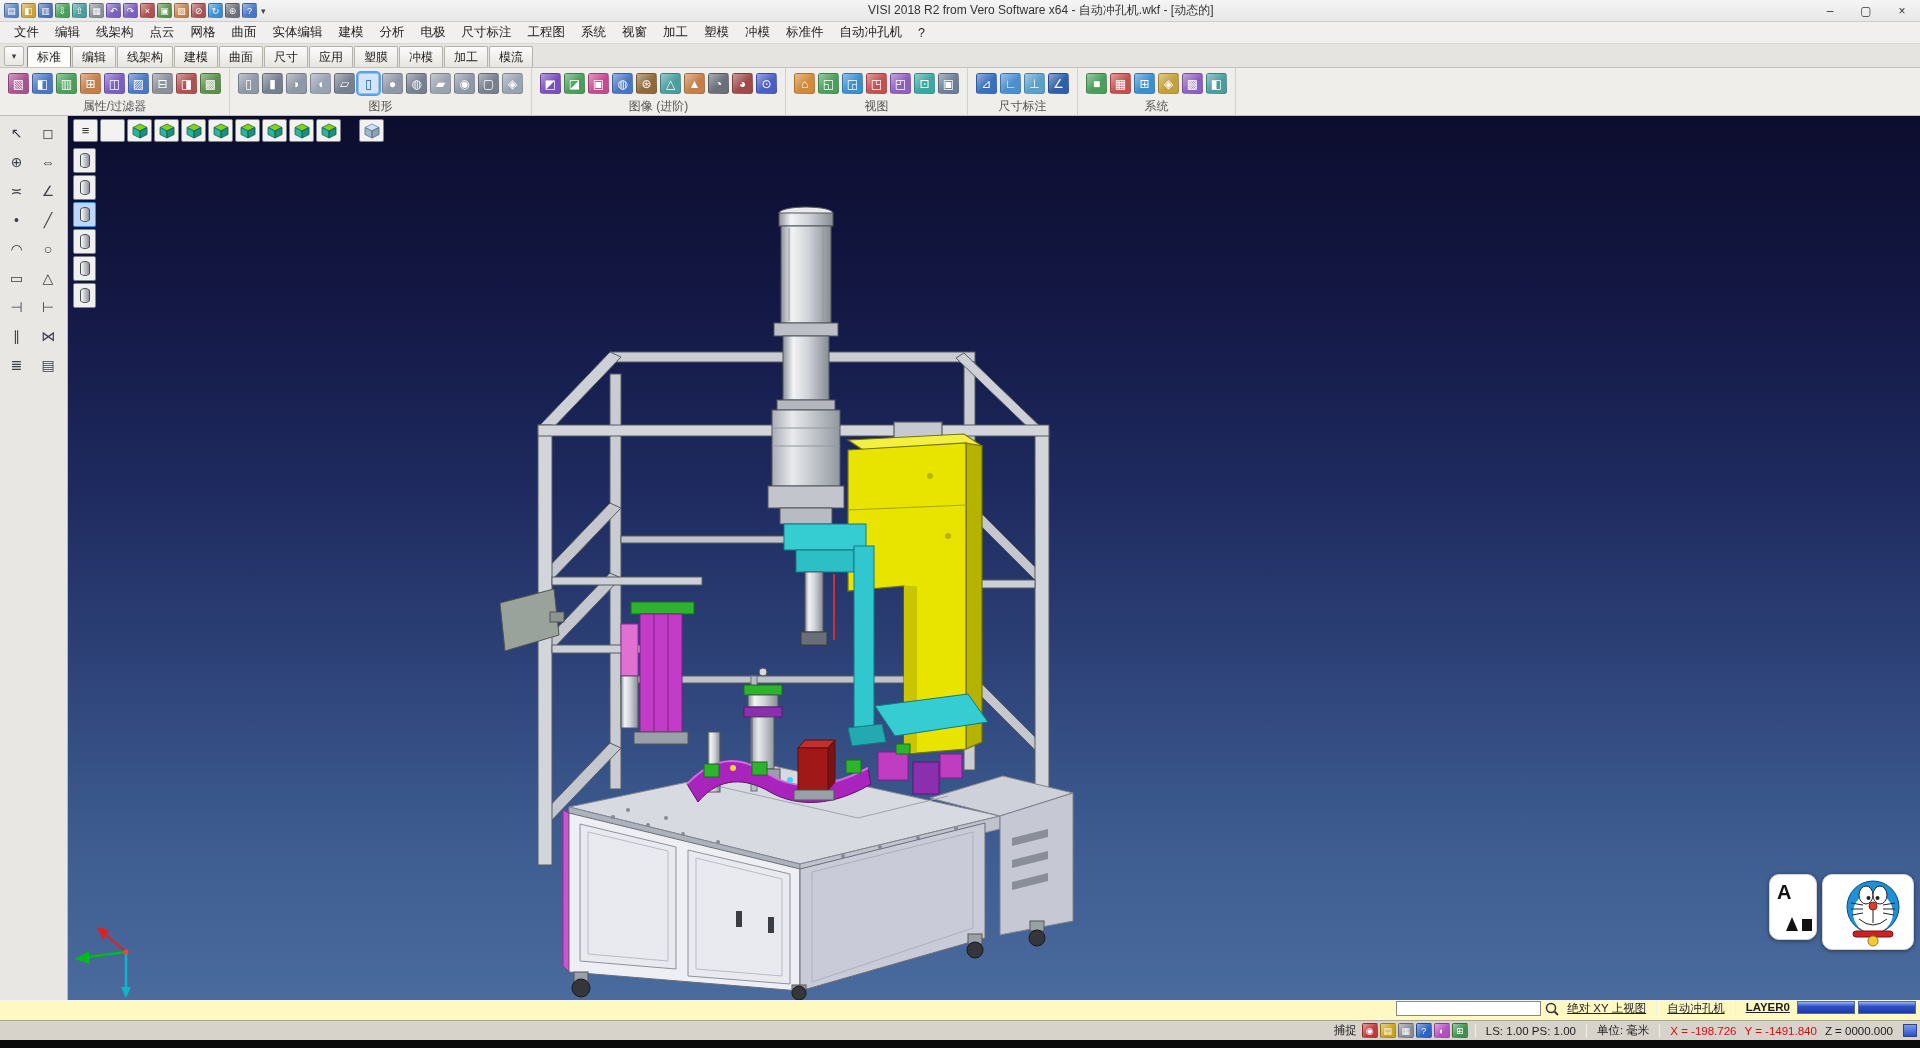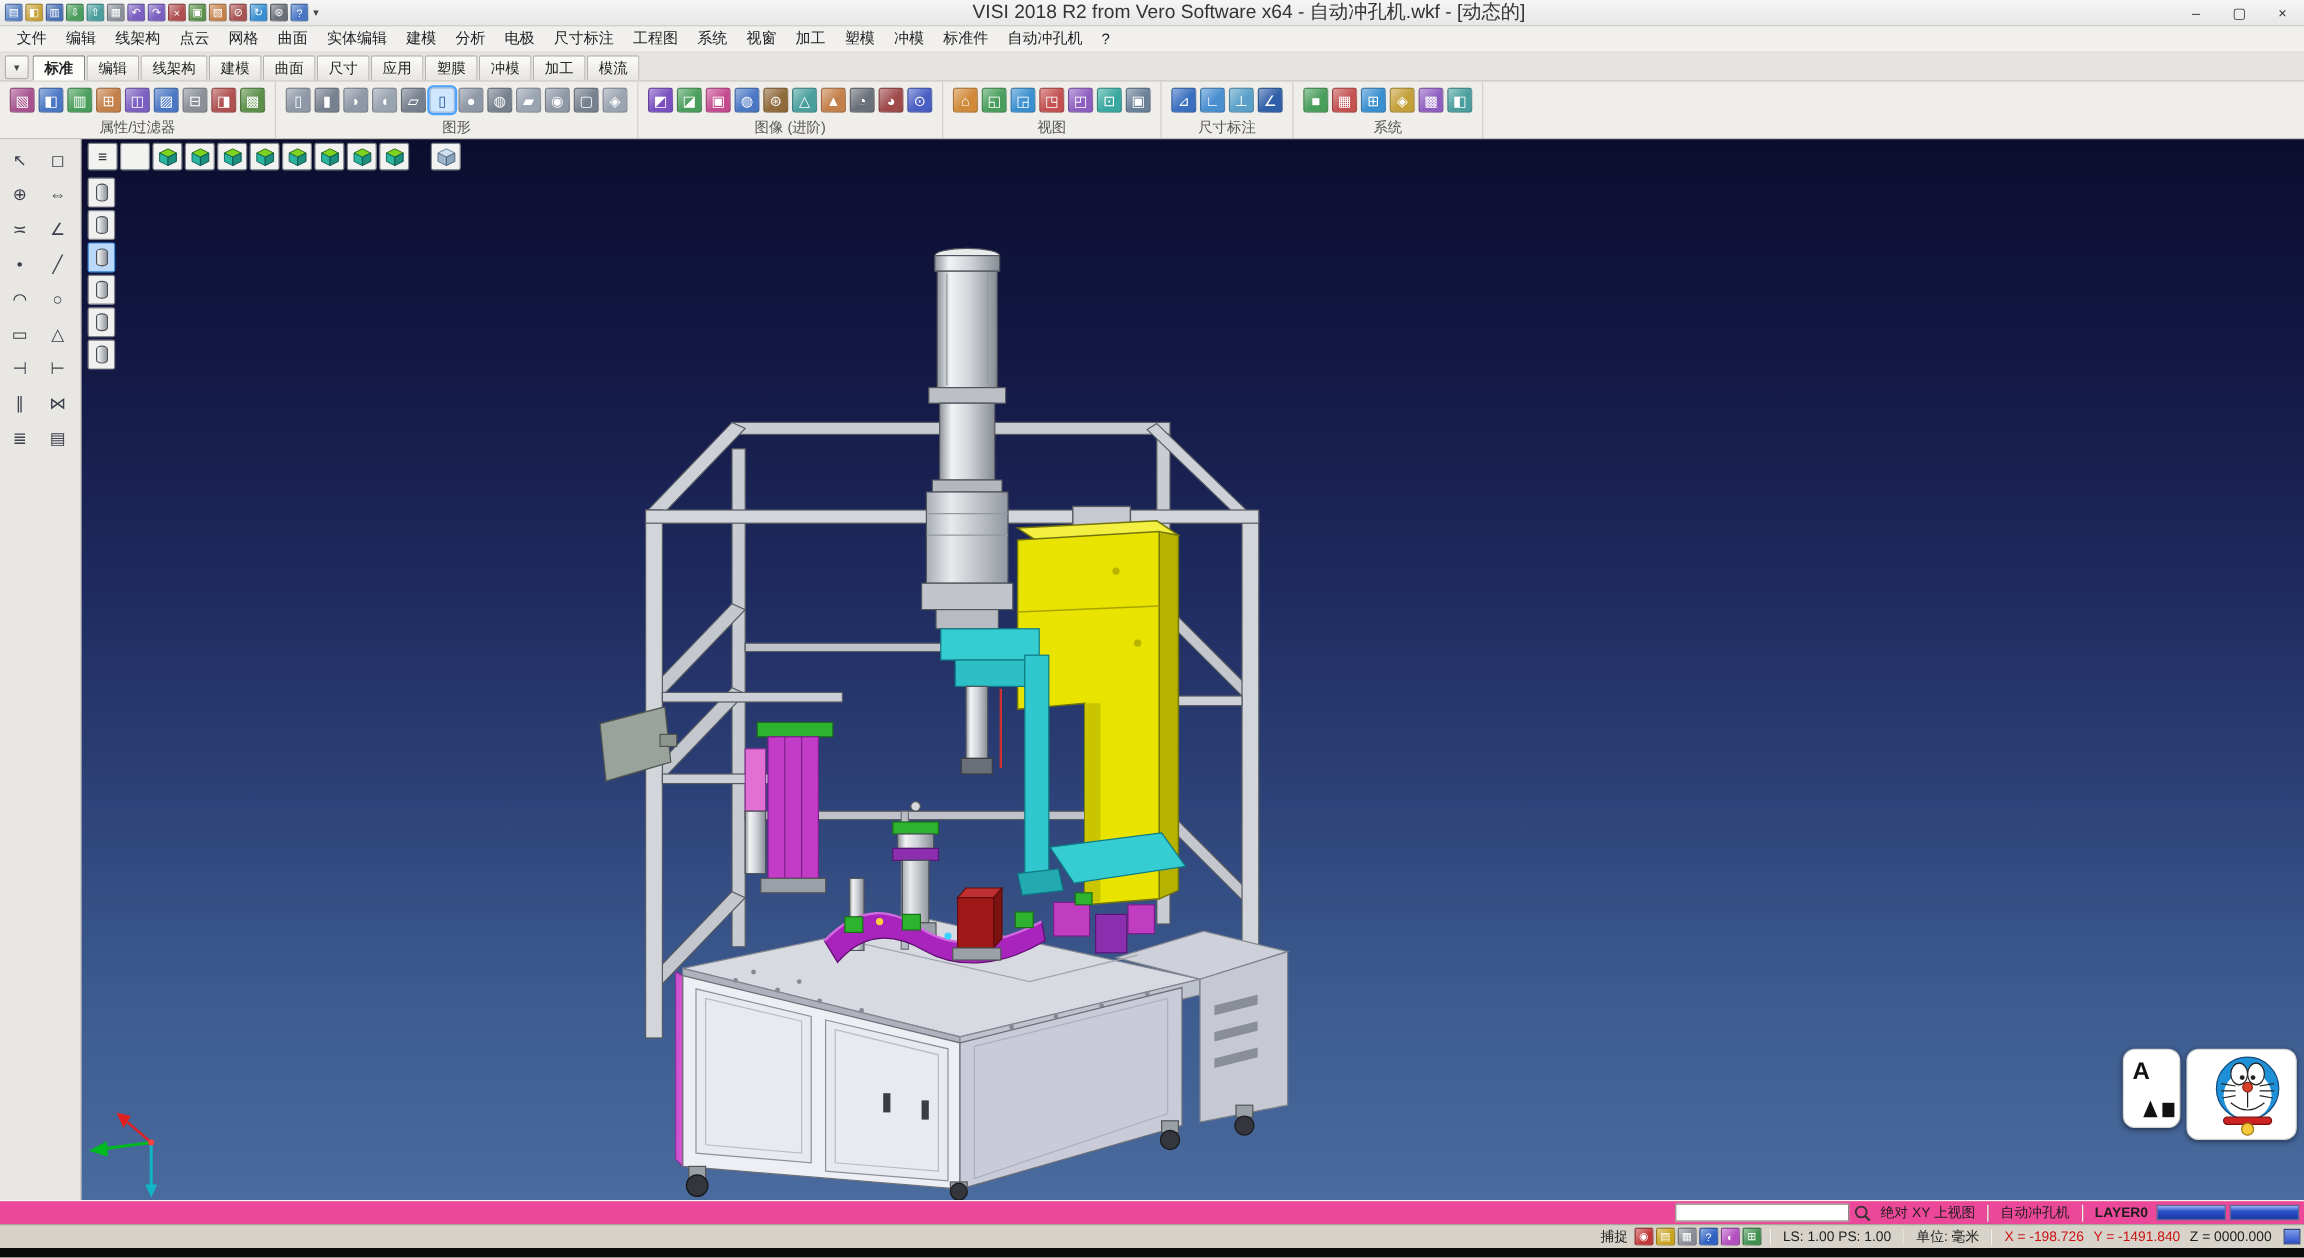--- a/index.html
+++ b/index.html
@@ -4,33 +4,33 @@
 <style>
   * { margin:0; padding:0; box-sizing:border-box; user-select:none; }
   html,body { width:1920px; height:1048px; overflow:hidden;
     font-family:"Liberation Sans","DejaVu Sans",sans-serif; font-size:12px; color:#222; background:#d7d3cb; }
 
   
   .titlebar { height:22px; background:linear-gradient(#f5f5f5,#e7e7e7); display:flex; align-items:center; border-bottom:1px solid #cfcfcf; }
   .qa { display:flex; gap:2px; padding-left:4px; align-items:center; }
   .qa .chip { width:15px; height:15px; border-radius:2px; display:flex; align-items:center; justify-content:center; font-size:9px; color:#fff; border:1px solid rgba(0,0,0,.2); }
   .qa-dd { font-size:9px; color:#444; padding:0 4px; }
-  .title-text { flex:1; text-align:center; font-size:16px; color:#333; white-space:nowrap; overflow:hidden; }
+  .title-text { flex:1; text-align:center; font-size:12px; color:#333; white-space:nowrap; overflow:hidden; }
   .win-controls { display:flex; height:100%; }
   .win-btn { width:36px; height:100%; display:flex; align-items:center; justify-content:center; font-size:12px; color:#333; }
 
   
   .menubar { height:22px; background:#f1f0ee; display:flex; align-items:center; padding-left:6px; border-bottom:1px solid #dbd9d5; }
   .menu-item { padding:2px 8px; font-size:12.5px; white-space:nowrap; }
 
   
   .tabrow { height:24px; background:#e6e4e0; display:flex; align-items:flex-end; padding-left:4px; border-bottom:1px solid #c6c3bc; }
   .tab-dd { width:20px; height:20px; margin:0 3px 1px 0; display:flex; align-items:center; justify-content:center; font-size:9px; color:#444; border:1px solid #b5b2ab; background:linear-gradient(#fcfcfb,#e9e7e2); border-radius:2px; }
   .tab { padding:2px 9px; height:21px; font-size:12px; border:1px solid #b5b2ab; border-bottom:none; background:linear-gradient(#fbfbfa,#e7e5e0); margin-right:1px; border-radius:2px 2px 0 0; white-space:nowrap; }
-  .tab.active { background:#fdfdfc; font-weight:bold; border-color:#87857d; }
+  .tab.active { background:#fdfdfc; font-weight:normal; border-color:#87857d; }
 
   
   .ribbon { height:48px; background:#f0eeea; display:flex; border-bottom:1px solid #c2bfb8; }
   .rgroup { display:flex; flex-direction:column; align-items:center; padding:2px 8px 0 8px; border-right:1px solid #d4d1ca; }
   .ricons { display:flex; gap:3px; align-items:center; height:29px; }
   .ricon { width:21px; height:21px; border-radius:3px; display:flex; align-items:center; justify-content:center; color:#fff; font-size:12px; border:1px solid rgba(0,0,0,.18); }
   .ricon.active { outline:2px solid #4aa3ff; color:#1a4f8f; }
   .rlabel { font-size:12px; color:#555; margin-top:1px; white-space:nowrap; }
 
   
@@ -46,21 +46,21 @@
   .cylstrip { position:absolute; top:32px; left:5px; display:flex; flex-direction:column; gap:2px; z-index:5; }
   .cylbtn { width:23px; height:25px; background:#f0f0ef; border:1px solid #7f828a; display:flex; align-items:center; justify-content:center; border-radius:2px; }
   .cylbtn.active { background:#bcd8f8; border-color:#3d8fe0; }
   .cylglyph { width:10px; height:15px; background:linear-gradient(90deg,#fafafa,#8f949c); border:1px solid #4a4e55; border-radius:5px/3px; }
   .machine-svg { position:absolute; inset:0; width:100%; height:100%; }
 
   .sticker { position:absolute; right:6px; bottom:50px; display:flex; gap:5px; z-index:6; }
   .sticker .card { background:#fff; border-radius:10px; border:1px solid #d5d5d5; box-shadow:0 1px 4px rgba(0,0,0,.45); }
 
   
-  .sb1 { height:20px; background:#ec4899; display:flex; align-items:center; border-top:1px solid #f6f4ef; padding-right:4px; }
+  .sb1 { height:20px; background:#fef9c3; display:flex; align-items:flex-start; border-top:1px solid #f6f4ef; padding-right:4px;text-decoration:underline; }
   .sb2 { height:20px; background:#d7d3cb; display:flex; align-items:center; border-top:1px solid #a8a49c; padding-right:3px; }
   .spacer { flex:1; }
   .sep { width:1px; height:14px; background:#9a968e; border-right:1px solid #f2f0ea; margin:0 6px; }
   .sb-text { font-size:11.5px; color:#1d1d1d; padding:0 4px; white-space:nowrap; }
   .coord-red { color:#cc1111; }
   .search-input { width:145px; height:15px; background:#fff; border:1px solid #8a877f; font-size:11px; padding:0 3px; font-family:inherit; }
   .blue-bar { width:58px; height:13px; border:1px solid #5a6a92; margin-left:3px; }
   .schip { width:16px; height:15px; border-radius:2px; margin:0 1px; display:flex; align-items:center; justify-content:center; font-size:9px; color:#fff; border:1px solid rgba(0,0,0,.25); }
   .blue-mini { width:14px; height:13px; background:linear-gradient(#7c9be8,#2b50c8); border:1px solid #31427c; margin-left:6px; }
   .bottomstrip { height:8px; background:#0b0b0c; }

